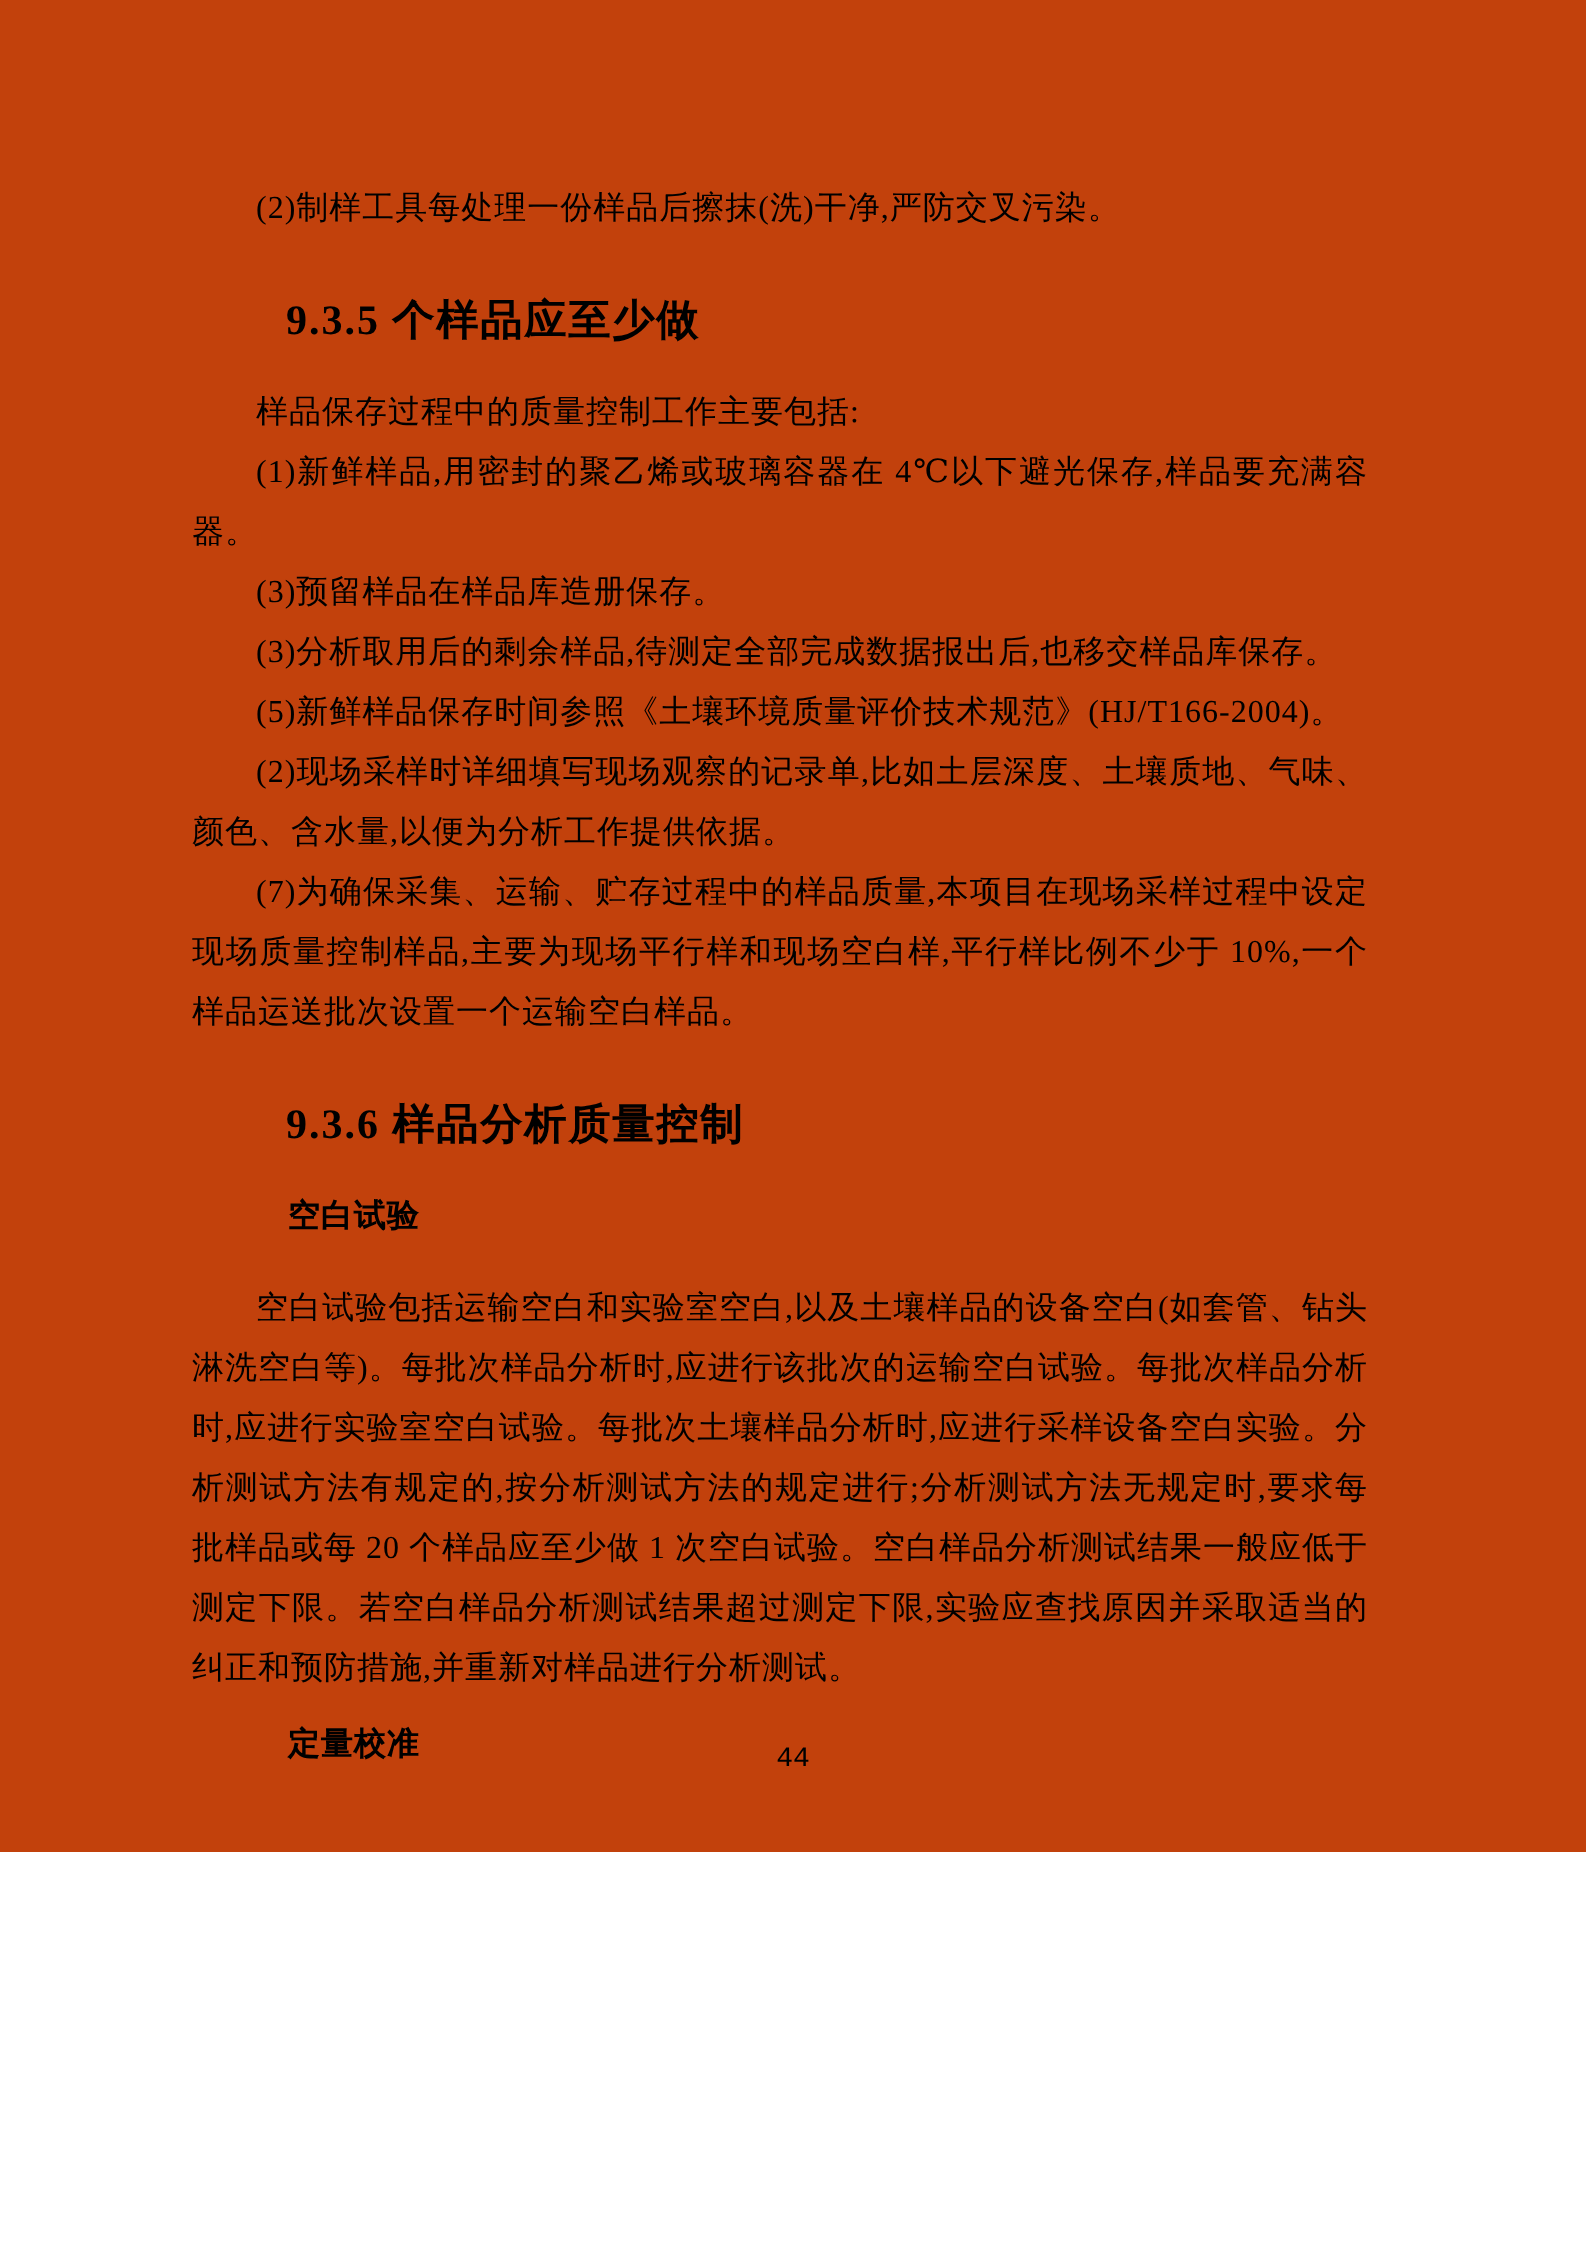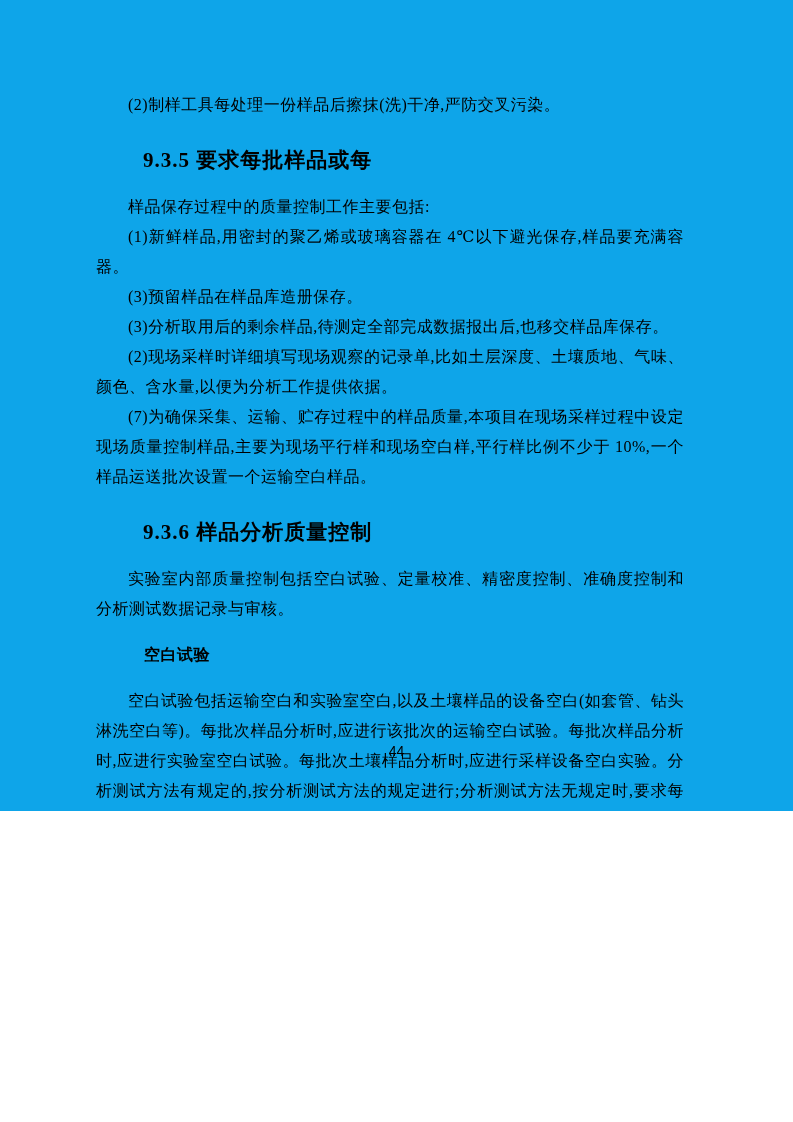--- a/index.html
+++ b/index.html
@@ -3,22 +3,22 @@
 <meta charset="utf-8">
 <style>
   html, body {
     margin: 0;
     padding: 0;
     background: #ffffff;
   }
   .page {
     position: relative;
     width: 793px;
-    height: 811px;
-    background: #0ea5e9;
+    height: 926px;
+    background: #c2410c;
     color: #000000;
     font-family: "Liberation Serif", "DejaVu Serif", serif;
     overflow: hidden;
   }
   .content {
     position: absolute;
     top: 90px;
     left: 96px;
     width: 588px;
   }
@@ -46,56 +46,57 @@
     letter-spacing: 0.5px;
     text-indent: 32px;
   }
   .subhead.gap-top {
     margin-top: 8px;
   }
   .footer {
     position: absolute;
     left: 0;
     right: 0;
-    bottom: 52px;
+    bottom: 38px;
     text-align: center;
     font-size: 14px;
-    font-family: Liberation Sans, sans-serif;
+    font-family: Liberation Mono, monospace;
     color: #000000;
   }
 </style>
 </head>
 <body>
 
 <div class="page">
   <div class="content">
 
     <p class="para">(2)制样工具每处理一份样品后擦抹(洗)干净,严防交叉污染。</p>
 
-    <h2 class="heading">9.3.5 要求每批样品或每</h2>
+    <h2 class="heading">9.3.5 个样品应至少做</h2>
 
     <p class="para">样品保存过程中的质量控制工作主要包括:</p>
 
     <p class="para">(1)新鲜样品,用密封的聚乙烯或玻璃容器在 4℃以下避光保存,样品要充满容器。</p>
 
     <p class="para">(3)预留样品在样品库造册保存。</p>
 
     <p class="para">(3)分析取用后的剩余样品,待测定全部完成数据报出后,也移交样品库保存。</p>
 
 
+    <p class="para">(5)新鲜样品保存时间参照《土壤环境质量评价技术规范》(HJ/T166-2004)。</p>
 
     <p class="para">(2)现场采样时详细填写现场观察的记录单,比如土层深度、土壤质地、气味、颜色、含水量,以便为分析工作提供依据。</p>
 
     <p class="para">(7)为确保采集、运输、贮存过程中的样品质量,本项目在现场采样过程中设定现场质量控制样品,主要为现场平行样和现场空白样,平行样比例不少于 10%,一个样品运送批次设置一个运输空白样品。</p>
 
     <h2 class="heading">9.3.6 样品分析质量控制</h2>
 
-    <p class="para">实验室内部质量控制包括空白试验、定量校准、精密度控制、准确度控制和分析测试数据记录与审核。</p>
 
     <p class="subhead">空白试验</p>
 
     <p class="para">空白试验包括运输空白和实验室空白,以及土壤样品的设备空白(如套管、钻头淋洗空白等)。每批次样品分析时,应进行该批次的运输空白试验。每批次样品分析时,应进行实验室空白试验。每批次土壤样品分析时,应进行采样设备空白实验。分析测试方法有规定的,按分析测试方法的规定进行;分析测试方法无规定时,要求每批样品或每 20 个样品应至少做 1 次空白试验。空白样品分析测试结果一般应低于测定下限。若空白样品分析测试结果超过测定下限,实验应查找原因并采取适当的纠正和预防措施,并重新对样品进行分析测试。</p>
 
+    <p class="subhead gap-top">定量校准</p>
 
   </div>
 
   <div class="footer">44</div>
 </div>
 
 </body></html>

